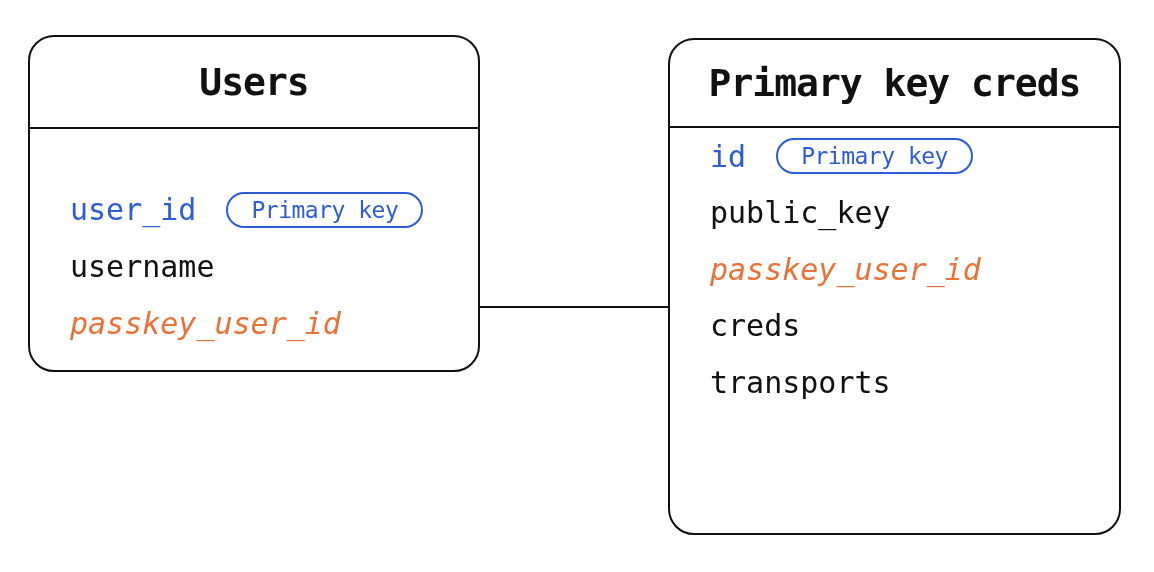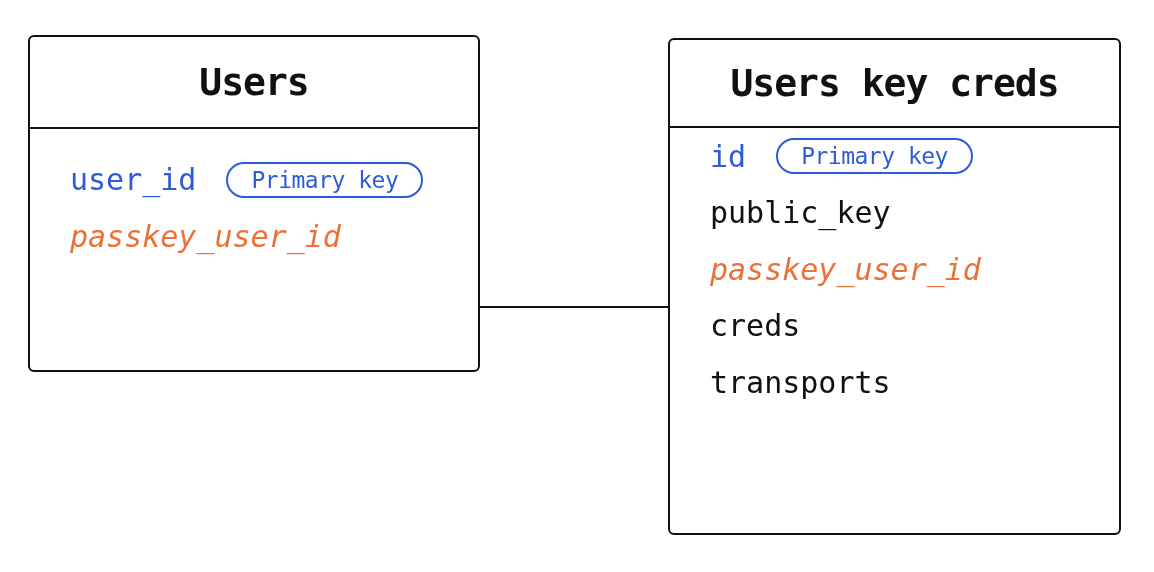--- a/index.html
+++ b/index.html
@@ -18,40 +18,40 @@
   .canvas{
     position:relative;
     width:1154px; height:572px;
     background:var(--bg);
     overflow:hidden;
   }
   .entity{
     position:absolute;
     background:var(--bg);
     border:2px solid var(--ink);
-    border-radius:6px;
+    border-radius:26px;
   }
   .entity-header{
     display:flex; align-items:center; justify-content:center;
     border-bottom:2px solid var(--ink);
     font-weight:bold;
     font-size:38px;
     letter-spacing:-1px;
     color:var(--ink);
     white-space:nowrap;
   }
   .entity-body{ padding-left:40px; }
   .row{
     display:flex; align-items:center;
     font-size:30px;
     white-space:nowrap;
   }
   .users{ left:28px; top:35px; width:452px; height:337px; }
   .users .entity-header{ height:92px; }
-  .users .entity-body{ padding-top:22px; }
+  .users .entity-body{ padding-top:52px; }
   .users .row{ height:57px; }
   .creds{ left:668px; top:38px; width:453px; height:497px; }
   .creds .entity-header{ height:88px; }
   .creds .entity-body{ }
   .creds .row{ height:56.5px; }
   .f-blue{ color:var(--blue); }
   .f-orange{ color:var(--orange);font-style:italic; }
   .pill{
     margin-left:30px;
     height:36px;
@@ -79,27 +79,30 @@
   <div class="connector"></div>
 
   <section class="entity users">
     <header class="entity-header">Users</header>
     <div class="entity-body">
       <div class="row">
         <span class="f-blue">user_id</span>
         <span class="pill">Primary key</span>
       </div>
       <div class="row">
+        <span>username</span>
+      </div>
+      <div class="row">
         <span class="f-orange">passkey_user_id</span>
       </div>
     </div>
   </section>
 
   <section class="entity creds">
-    <header class="entity-header">Users key creds</header>
+    <header class="entity-header">Primary key creds</header>
     <div class="entity-body">
       <div class="row">
         <span class="f-blue">id</span>
         <span class="pill">Primary key</span>
       </div>
       <div class="row">
         <span>public_key</span>
       </div>
       <div class="row">
         <span class="f-orange">passkey_user_id</span>

